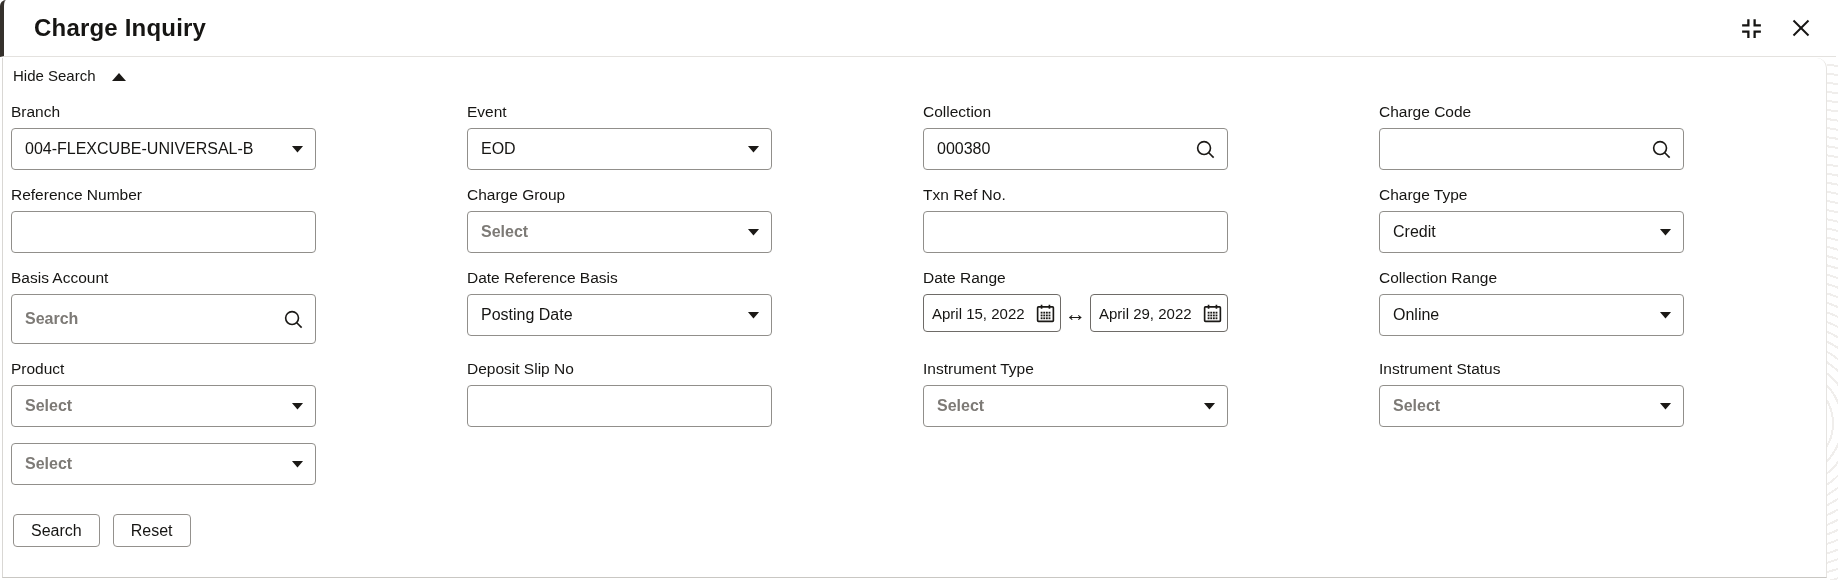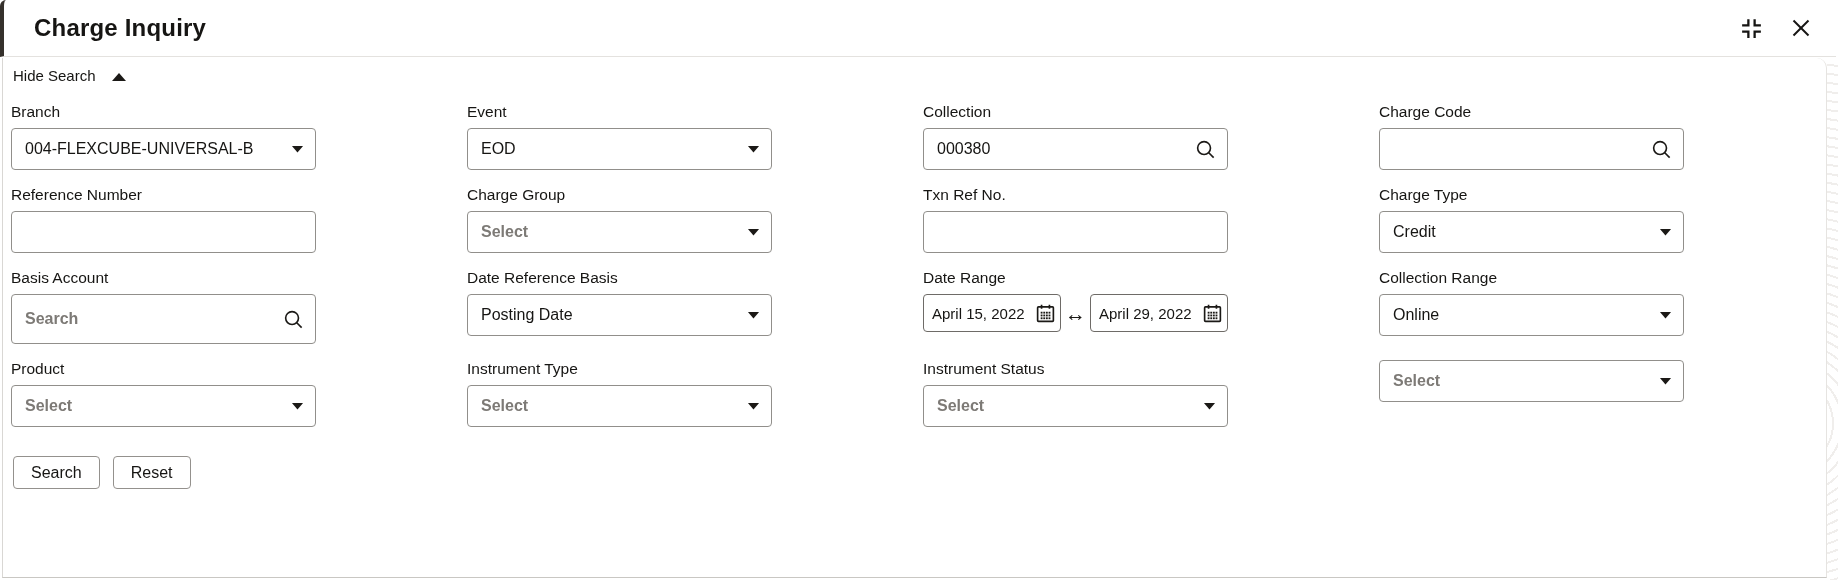--- a/index.html
+++ b/index.html
@@ -257,20 +257,21 @@
         <div class="field-label">Product</div>
         <div class="control select">
           <span class="value placeholder">Select</span>
           <span class="caret">
             <svg width="15" height="12" viewBox="0 0 16 14">
               <path d="M1.5 3.5 H14.5 L8 11 Z" fill="#1b1916"></path>
             </svg>
           </span>
         </div>
       </div>
+      <div class="field-cell"><div class="field-label">Deposit Slip No</div><input class="text-input" type="text" style=""></div>
       <div class="field-cell">
         <div class="field-label">Instrument Type</div>
         <div class="control select">
           <span class="value placeholder">Select</span>
           <span class="caret">
             <svg width="15" height="12" viewBox="0 0 16 14">
               <path d="M1.5 3.5 H14.5 L8 11 Z" fill="#1b1916"></path>
             </svg>
           </span>
         </div>

